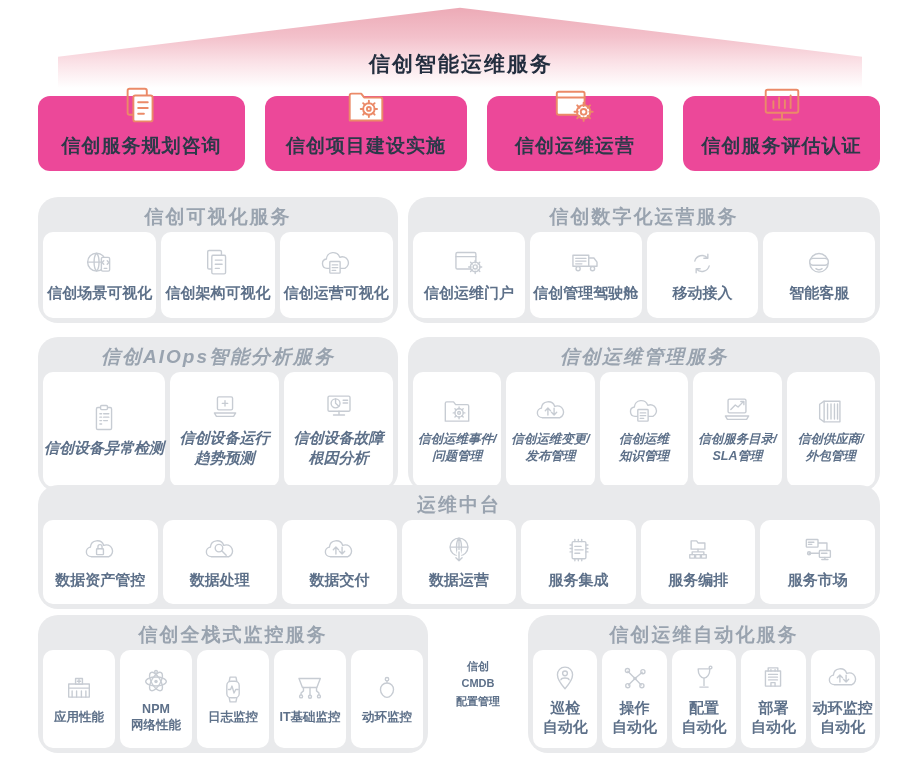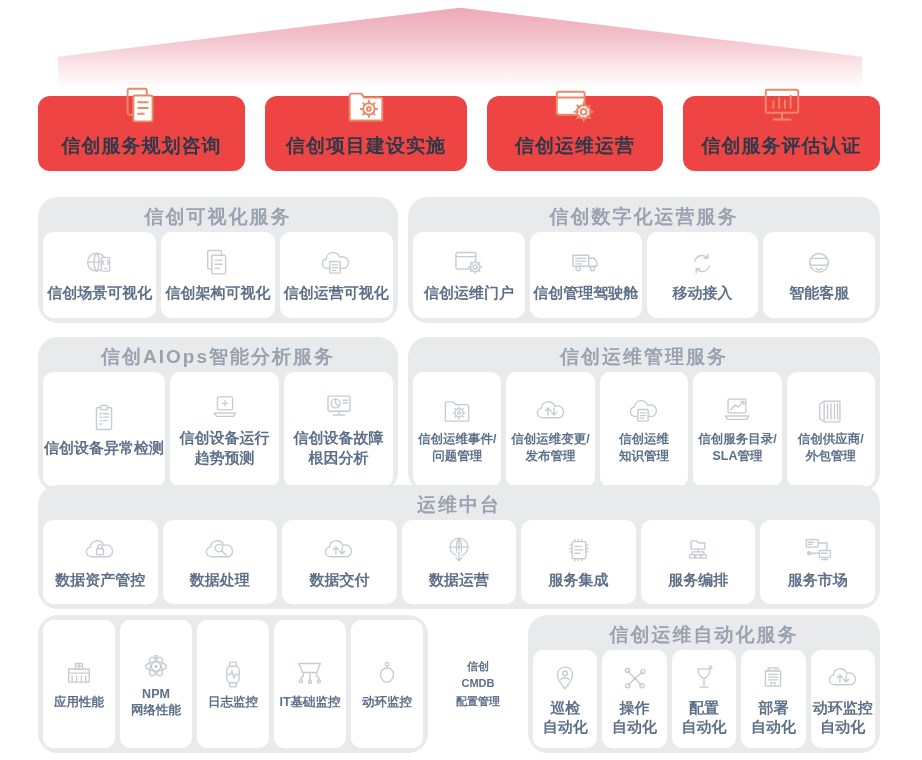--- a/index.html
+++ b/index.html
@@ -9,31 +9,31 @@
 
   
   .roof{position:absolute;left:58px;right:60px;top:6px;height:82px;
         background:linear-gradient(180deg,#eca9b5 0%,#f3c1cb 38%,#fbe3e8 70%,#ffffff 100%);
         clip-path:polygon(50% 2%,100% 62%,100% 100%,0 100%,0 62%);}
   .main-title{position:absolute;top:50px;left:0;right:0;text-align:center;
         font-size:21px;font-weight:700;color:#232e3f;letter-spacing:2px;}
 
   
   .toprow{position:absolute;top:96px;left:38px;width:842px;display:flex;justify-content:space-between;}
-  .tbox{position:relative;background:#ef4444;border-radius:12px;height:75px;}
+  .tbox{position:relative;background:#ec4899;border-radius:12px;height:75px;}
   .tbox .tlbl{position:absolute;left:0;right:0;top:37px;text-align:center;
         font-size:19px;font-weight:700;color:#2c3949;letter-spacing:1px;}
   .tbox .ic{position:absolute;top:-12px;left:50%;transform:translateX(-50%);
         width:46px;height:46px;color:#eb8a68;}
   .w1{width:207px}.w2{width:202px}.w3{width:176px}.w4{width:197px}
 
   
   .srow{position:absolute;left:38px;width:842px;display:flex;gap:10px;}
   .row2{top:197px;height:126px;}
-  .row3{top:337px;height:155px;}
+  .row3{top:337px;height:155px;font-style:italic;}
   .row4{top:485px;height:124px;}
   .row5{top:615px;height:138px;}
 
   .panel{background:#e9eaec;border-radius:20px;padding:5px;box-sizing:border-box;
         display:flex;flex-direction:column;}
   .p-360{width:360px}.p-390{width:390px}.p-flex{flex:1}
   .ptitle{height:30px;line-height:30px;text-align:center;font-size:19px;
         font-weight:700;color:#99a3af;letter-spacing:2px;flex:none;}
   .cards{flex:1;display:flex;gap:5px;}
   .card{flex:1;background:#fff;border-radius:10px;display:flex;flex-direction:column;
@@ -218,20 +218,21 @@
   <symbol id="s-building" viewBox="0 0 48 48">
     <rect x="13" y="13" width="22" height="22" fill="#fff"></rect>
     <path d="M17 13V8.5h14V13M21 13v-2M27 13v-2"></path>
     <path d="M17.5 18h13M17.5 22h13M17.5 26h13M21 35v-5h6v5"></path>
   </symbol>
 </svg>
 
 <div class="canvas">
 
   <div class="roof"></div>
+  <div class="main-title">信创智能运维服务</div>
 
   <div class="toprow">
     <div class="tbox w1">
       <svg class="ic">
           <use href="#s-doc"></use>
         </svg>
       <div class="tlbl">信创服务规划咨询</div>
     </div>
     <div class="tbox w2">
       <svg class="ic">
@@ -421,20 +422,21 @@
               <use href="#s-servers"></use>
             </svg>
           <div class="l1">服务市场</div>
         </div>
       </div>
     </div>
   </div>
 
   <div class="srow row5">
     <div class="panel p-390 tight">
+      <div class="ptitle">信创全栈式监控服务</div>
       <div class="cards">
         <div class="card">
           <svg class="ic">
               <use href="#s-hospital"></use>
             </svg>
           <div class="l1">应用性能</div>
         </div>
         <div class="card">
           <svg class="ic">
               <use href="#s-atom"></use>

